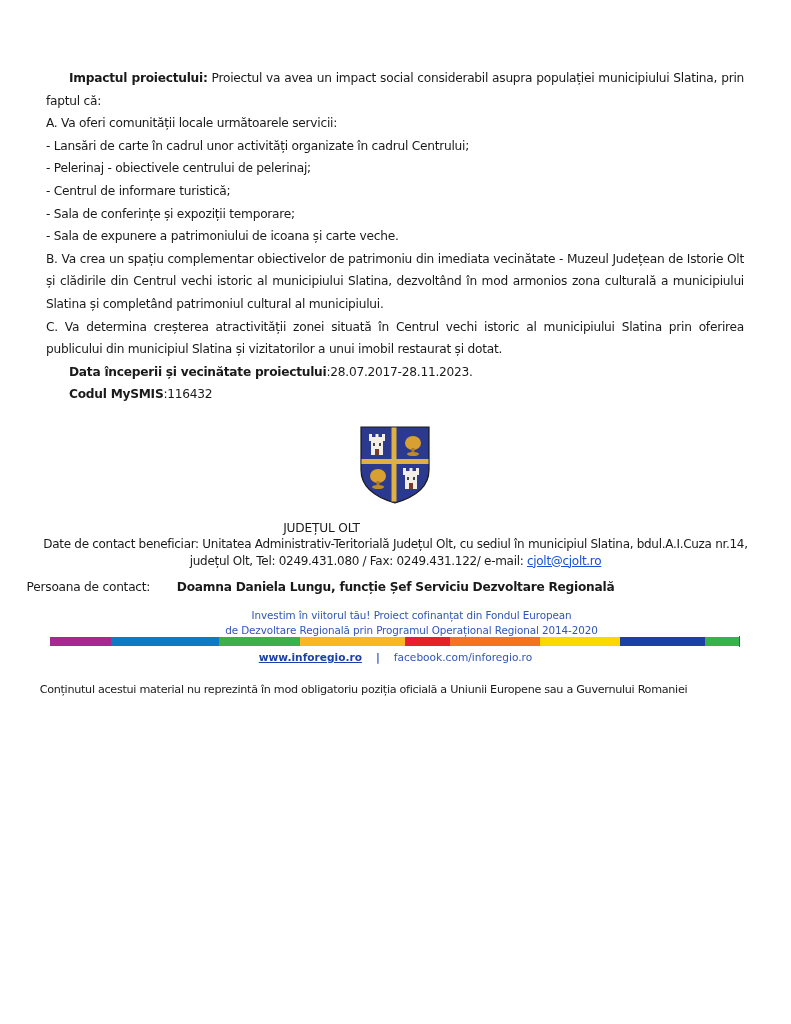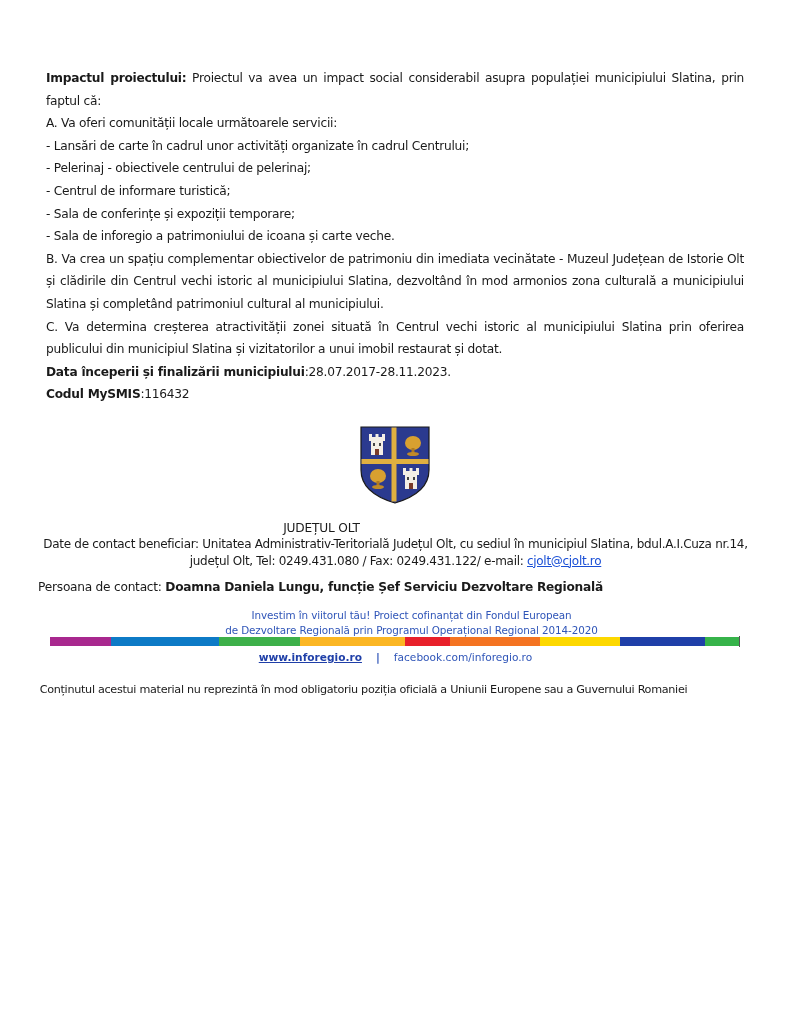--- a/index.html
+++ b/index.html
@@ -26,20 +26,21 @@
     }
     .content p {
       margin: 0;
     }
     .justify {
       text-align: justify;
       text-align-last: left;
     }
     .bold {
       font-weight: bold;
+      margin-left: 23px;
     }
     .crest {
       position: absolute;
       left: 360px;
       top: 426px;
       width: 70px;
       height: 78px;
     }
     .county {
       position: absolute;
@@ -138,25 +139,25 @@
 
 <div class="content">
   <p class="justify">
     <span class="bold">Impactul proiectului:</span><span> Proiectul va avea un impact social considerabil asupra populației municipiului Slatina, prin faptul că:</span>
   </p>
   <p>A. Va oferi comunității locale următoarele servicii:</p>
   <p>- Lansări de carte în cadrul unor activități organizate în cadrul Centrului;</p>
   <p>-  Pelerinaj - obiectivele centrului de pelerinaj;</p>
   <p>- Centrul de informare turistică;</p>
   <p>- Sala de conferințe și expoziții temporare;</p>
-  <p>- Sala de inforegio a patrimoniului de icoana și carte veche.</p>
+  <p>- Sala de expunere a patrimoniului de icoana și carte veche.</p>
   <p class="justify">B. Va crea un spațiu complementar obiectivelor de patrimoniu din imediata vecinătate - Muzeul Județean de Istorie Olt și clădirile din Centrul vechi istoric al municipiului Slatina, dezvoltând în mod armonios zona culturală a municipiului Slatina și completând patrimoniul cultural al municipiului.</p>
   <p class="justify">C. Va determina creșterea atractivității zonei situată în Centrul vechi istoric al municipiului Slatina prin oferirea publicului din municipiul Slatina și vizitatorilor a unui imobil restaurat și dotat.</p>
   <p>
-    <span class="bold">Data începerii și finalizării municipiului</span><span>:28.07.2017-28.11.2023.</span>
+    <span class="bold">Data începerii și vecinătate proiectului</span><span>:28.07.2017-28.11.2023.</span>
   </p>
   <p>
     <span class="bold">Codul MySMIS</span><span>:116432</span>
   </p>
 </div>
 
 <svg class="crest" viewBox="0 0 70 78" id="crest-svg">
   <path d="M1,1 L69,1 L69,44 C69,62 52,72 35,77 C18,72 1,62 1,44 Z" fill="#2b3a8f" stroke="#1a1a1a" stroke-width="1.2"></path>
   <rect x="31.5" y="1.5" width="5" height="74" fill="#e0b040"></rect>
   <rect x="1.5" y="33" width="67" height="5" fill="#e0b040"></rect>

